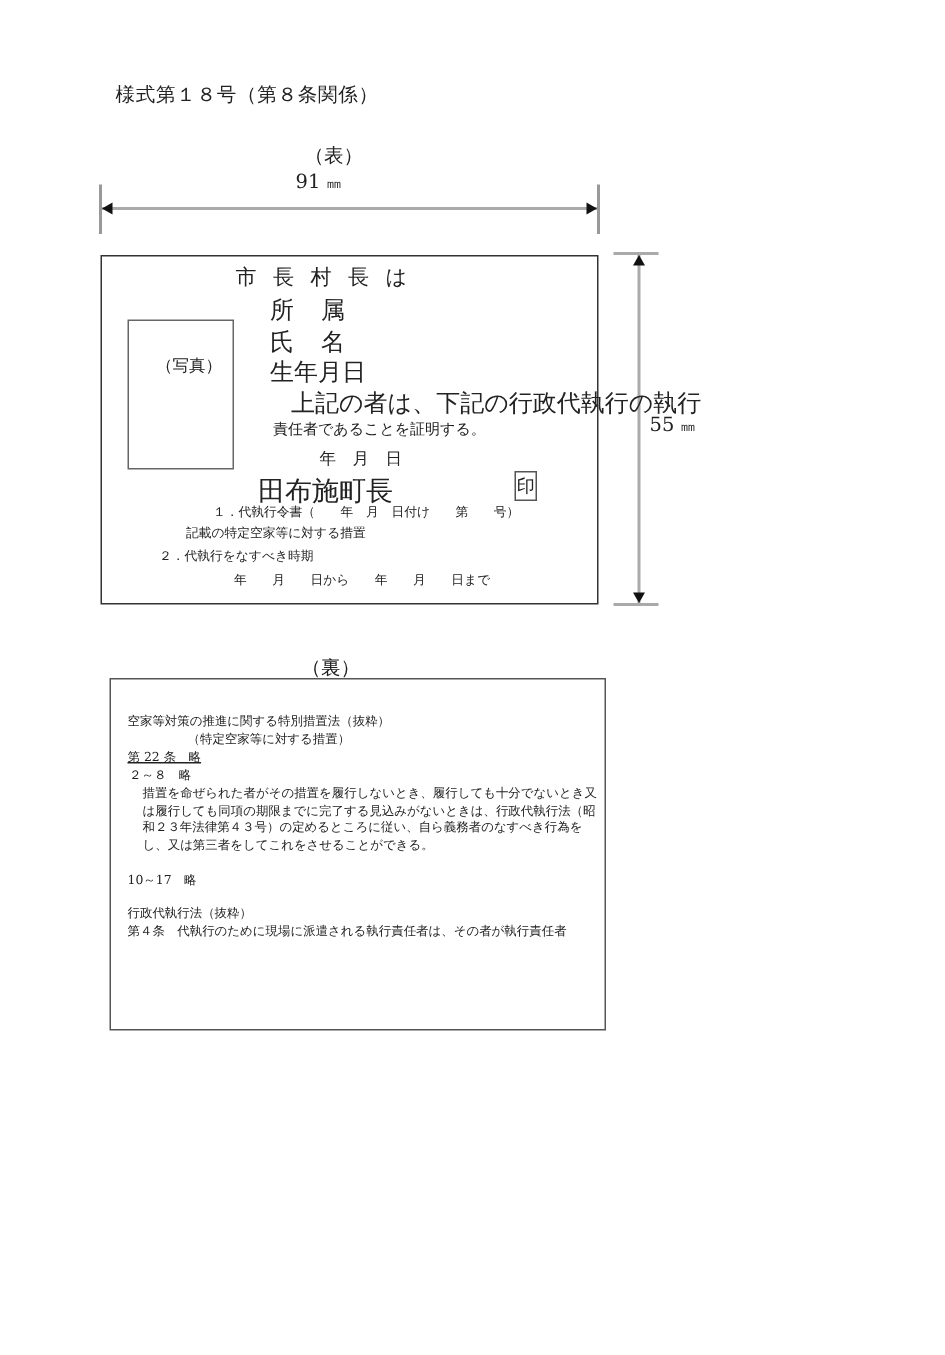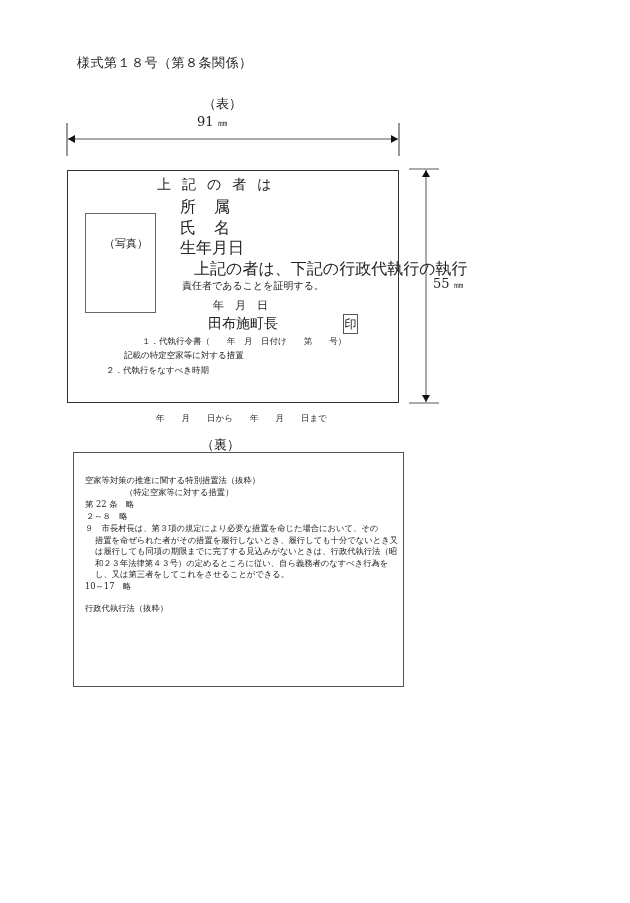--- a/index.html
+++ b/index.html
@@ -64,41 +64,41 @@
       border: 1px solid #666; box-sizing: border-box;
     }
     .photo-label { left: 104px; top: 236px; font-size: 11px; }
     .field { font-size: 16px; }
     .f-affil { left: 180px; top: 197px; letter-spacing: 18px; }
     .f-name { left: 180px; top: 218px; letter-spacing: 18px; }
     .f-dob { left: 180px; top: 238px; }
     .cert-line1 { left: 194px; top: 259px; font-size: 16px; }
     .cert-line2 { left: 182px; top: 279px; font-size: 10px; }
     .date-line { left: 213px; top: 298px; font-size: 11px; word-spacing: 14px; }
-    .issuer { left: 172px; top: 315px; font-size: 14px; margin-left: 36px; }
+    .issuer { left: 172px; top: 315px; font-size: 18px; }
     .stamp {
       left: 343px; top: 314px; width: 15px; height: 20px;
       border: 1px solid #555; box-sizing: border-box;
       font-size: 12px; text-align: center; line-height: 18px;
     }
     .item { font-size: 8.5px; }
     .item1 { left: 106px; top: 336px; word-spacing: 6px; margin-left: 36px; }
     .item1-sub { left: 124px; top: 350px; }
     .item2 { left: 106px; top: 365px; }
-    .item2-sub { left: 156px; top: 381px; word-spacing: 10px; margin-top: 32px; }
+    .item2-sub { left: 156px; top: 381px; word-spacing: 10px; }
 
     
     .back-box {
       left: 73px; top: 452px; width: 331px; height: 235px;
       border: 1px solid #555; box-sizing: border-box;
     }
     .back-text { font-size: 8.3px; line-height: 11.6px; }
     .b-law { left: 85px; top: 475px; }
     .b-para { left: 84px; top: 487px; margin-left: 41px; }
-    .b-art { left: 85px; top: 499px; }
+    .b-art { left: 85px; top: 499px; text-decoration: underline; }
     .b-omit { left: 86px; top: 511px; }
     .b-p9 { left: 85px; top: 523px; width: 316px; white-space: normal; }
     .b-p9 .indent { display: block; padding-left: 10px; }
     .b-omit2 { left: 85px; top: 581px; }
     .b-law2 { left: 85px; top: 603px; }
     .b-art4 { left: 85px; top: 615px; width: 316px; white-space: normal; }
     .b-art4 .indent { display: block; padding-left: 10px; }
   </style>
 </head>
 <body>
@@ -114,21 +114,21 @@
 <div class="abs arrow-right"></div>
 
 <div class="abs dim-v-tick-t"></div>
 <div class="abs dim-v-tick-b"></div>
 <div class="abs dim-v-line"></div>
 <div class="abs arrow-up"></div>
 <div class="abs arrow-down"></div>
 <div class="abs height-label"><span>55</span> <span class="unit">㎜</span></div>
 
 <div class="abs card"></div>
-<div class="abs card-title">上記の者は</div>
+<div class="abs card-title">市長村長は</div>
 <div class="abs photo-box"></div>
 <div class="abs photo-label">（写真）</div>
 <div class="abs field f-affil">所属</div>
 <div class="abs field f-name">氏名</div>
 <div class="abs field f-dob">生年月日</div>
 <div class="abs cert-line1">上記の者は、下記の行政代執行の執行</div>
 <div class="abs cert-line2">責任者であることを証明する。</div>
 <div class="abs date-line">年　月　日</div>
 <div class="abs issuer">田布施町長</div>
 <div class="abs stamp">印</div>
@@ -137,19 +137,19 @@
 <div class="abs item item2">２．代執行をなすべき時期</div>
 <div class="abs item item2-sub">年　　月　　日から　　年　　月　　日まで</div>
 
 <div class="abs back-label">（裏）</div>
 <div class="abs back-box"></div>
 <div class="abs back-text b-law">空家等対策の推進に関する特別措置法（抜粋）</div>
 <div class="abs back-text b-para">（特定空家等に対する措置）</div>
 <div class="abs back-text b-art">第 22 条　略</div>
 <div class="abs back-text b-omit">２～８　略</div>
 <div class="abs back-text b-p9">
-  <span>９　市長村長は、第３項の規定により必要な措置を命じた場合において、その</span>
   <span class="indent">措置を命ぜられた者がその措置を履行しないとき、履行しても十分でないとき又は履行しても同項の期限までに完了する見込みがないときは、行政代執行法（昭和２３年法律第４３号）の定めるところに従い、自ら義務者のなすべき行為をし、又は第三者をしてこれをさせることができる。</span>
 </div>
 <div class="abs back-text b-omit2">10～17　略</div>
 <div class="abs back-text b-law2">行政代執行法（抜粋）</div>
 <div class="abs back-text b-art4">
+  <span>第４条　代執行のために現場に派遣される執行責任者は、その者が執行責任者</span>
 </div>
 
 </body></html>

